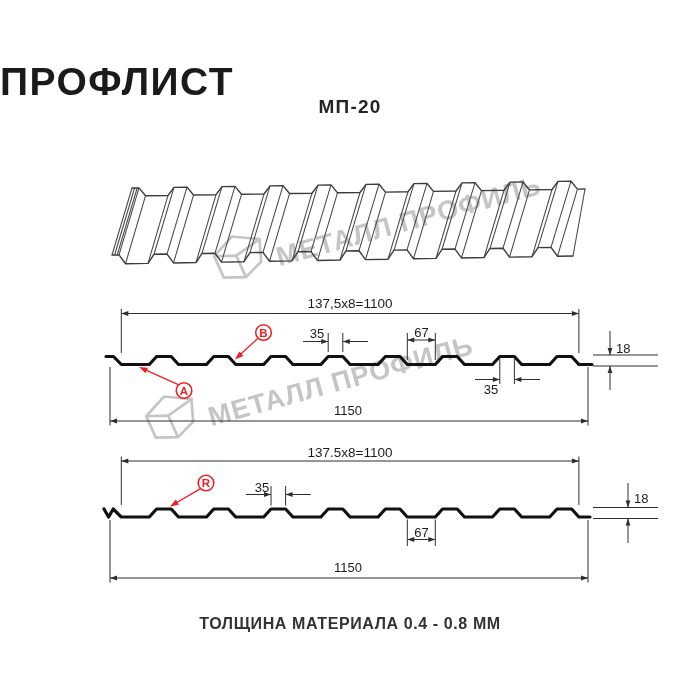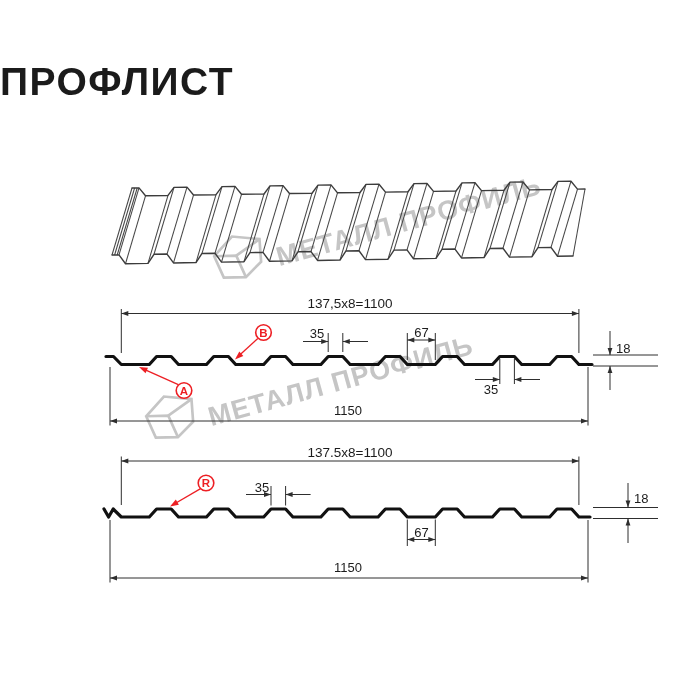--- a/index.html
+++ b/index.html
@@ -23,20 +23,21 @@
   circle.redc{fill:#fff;stroke:var(--red,#ed1f24);stroke-width:1.6px;}
   text.redl{font-family:"Liberation Sans",sans-serif;font-size:11.5px;font-weight:600;
             fill:var(--red,#ed1f24);text-anchor:middle;}
 </style>
 </head>
 <body>
 
 <div id="stage">
 
   <div class="title">ПРОФЛИСТ</div>
+  <div class="subtitle">МП-20</div>
 
   <div class="wm" style="left:220px;top:238px;">
     <svg class="wm-logo" viewBox="0 0 60 56">
       <path d="M7 46 L3 20 L28 4 L57 15 L52 40 L31 52 Z"></path>
       <path d="M31 52 L27 26 L3 20"></path>
       <path d="M27 26 L57 15"></path>
     </svg>
     <span class="wm-text">МЕТАЛЛ ПРОФИЛЬ</span>
   </div>
 
@@ -184,13 +185,14 @@
 
     <text class="dim dimL mid" x="350" y="457">137.5x8=1100</text>
     <text class="dim mid" x="262" y="492">35</text>
     <text class="dim mid" x="421.5" y="536.5">67</text>
     <text class="dim" x="634" y="503">18</text>
     <text class="dim mid" x="348" y="572">1150</text>
     <circle class="redc" cx="206" cy="483" r="7.8"></circle>
     <text class="redl" x="206" y="487.3">R</text>
   </svg>
 
+  <div class="footer">ТОЛЩИНА МАТЕРИАЛА 0.4 - 0.8 ММ</div>
 </div>
 
 </body></html>

